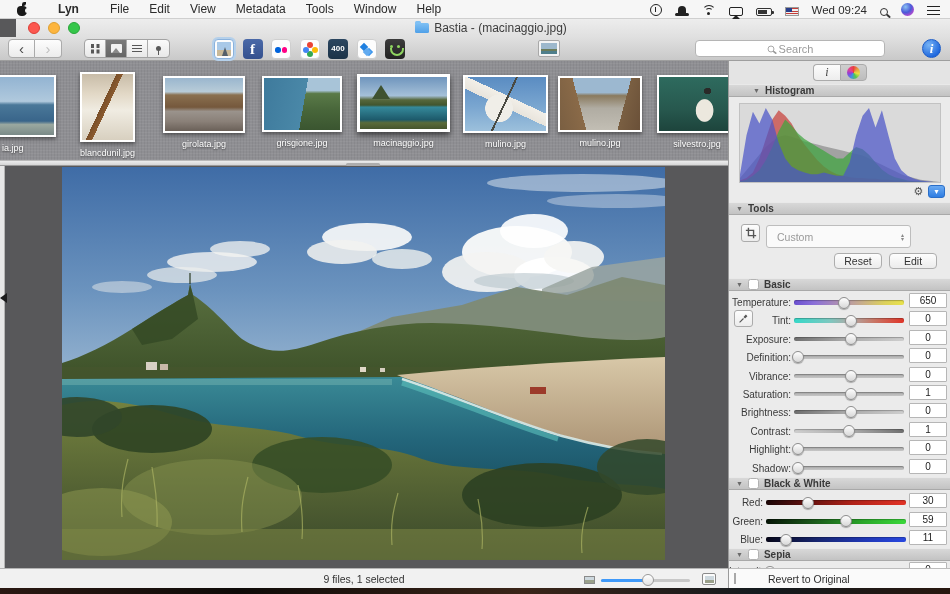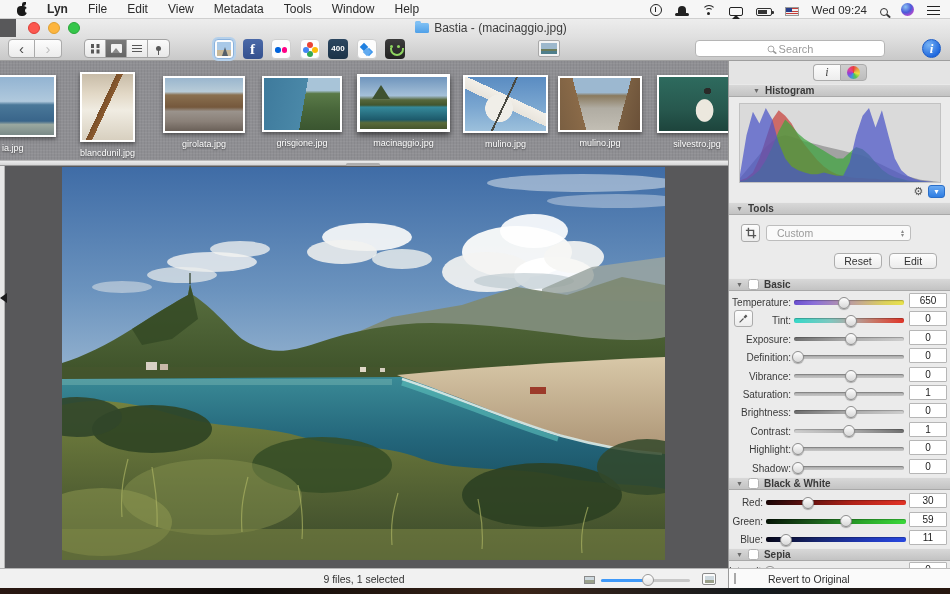--- a/index.html
+++ b/index.html
@@ -1,21 +1,21 @@
 <!DOCTYPE html>
 <html><head>
 <meta charset="utf-8">
 <style>
   html,body{margin:0;padding:0;background:#111;}
   *{box-sizing:border-box;font-family:"Liberation Sans",sans-serif;}
   .screen{position:relative;width:950px;height:594px;overflow:hidden;background:#58585a;font-size:12px;color:#2b2b2b;}
 
   
   .menubar{position:absolute;left:0;top:0;width:950px;height:19px;background:#f6f6f6;border-bottom:1px solid #cfcfcf;display:flex;align-items:center;}
-  .menu-left{display:flex;align-items:center;gap:0;padding-left:10px;}
+  .menu-left{display:flex;align-items:center;gap:11px;padding-left:10px;}
   .apple{width:12px;height:13px;position:relative;margin:0 9px 0 6px;}
   .apple i{position:absolute;left:1px;top:3px;width:10px;height:10px;background:#1a1a1a;border-radius:4px 4px 4.5px 4.5px;}
   .apple i::after{content:'';position:absolute;right:-3px;top:2px;width:5px;height:5px;background:#f6f6f6;border-radius:50%;}
   .apple b{position:absolute;left:6px;top:-1px;width:4px;height:4px;background:#1a1a1a;border-radius:60% 0 60% 0;}
   .app-name{font-weight:bold;margin:0 10px;}
   .menu-item{margin:0 10px;}
   .menu-right{margin-left:auto;display:flex;align-items:flex-end;gap:13px;padding-right:10px;}
   .mclock{font-size:11.5px;}
   .ic-circleinfo{width:12px;height:12px;border:1.4px solid #222;border-radius:50%;position:relative;}
   .ic-circleinfo::after{content:'';position:absolute;left:4px;top:2px;width:1.6px;height:5px;background:#222;}
@@ -149,21 +149,21 @@
   .sb-tab .ital{font-family:"Liberation Serif",serif;font-style:italic;font-size:12px;color:#444;}
   .colorwheel{width:13px;height:13px;border-radius:50%;background:conic-gradient(#e84040,#e8a040,#e8e040,#50c850,#4090e8,#9040d8,#e84090,#e84040);}
   .sec-hdr{position:absolute;left:0;width:222px;height:13px;background:linear-gradient(#d8d8d8,#c3c3c3);border-top:1px solid #e9e9e9;border-bottom:1px solid #a9a9a9;display:flex;align-items:center;gap:5px;padding-left:7px;font-size:10px;font-weight:bold;color:#3a3a3a;}
   .tri{font-size:7px;color:#6a6a6a;line-height:1;}
   .cb{width:11px;height:11px;background:#fff;border:1px solid #b2b2b2;border-radius:2.5px;flex:none;}
   .hist-box{position:absolute;left:10px;top:42px;width:202px;height:80px;background:#dadada;border:1px solid #c2c2c2;}
   .hist-box svg{display:block;width:100%;height:100%;}
   .gear-btn{position:absolute;left:183px;top:124px;width:13px;height:13px;font-size:11px;line-height:13px;color:#555;text-align:center;}
   .hist-drop{position:absolute;left:199px;top:124px;width:17px;height:13px;border-radius:3px;background:linear-gradient(#6aaaf2,#2f7de2);border:1px solid #2a6ec8;color:#fff;font-size:8px;text-align:center;line-height:12px;}
   .crop-btn{position:absolute;left:12px;top:163px;width:19px;height:18px;background:linear-gradient(#fdfdfd,#ececec);border:1px solid #ababab;border-radius:3px;display:flex;align-items:center;justify-content:center;}
-  .preset{position:absolute;left:37px;top:164px;width:145px;height:16px;background:#fafafa;border:1px solid #bdbdbd;border-radius:3px;font-size:10.5px;color:#9a9a9a;display:flex;align-items:center;padding-left:10px;}
+  .preset{position:absolute;left:37px;top:164px;width:145px;height:23px;background:#fafafa;border:1px solid #bdbdbd;border-radius:3px;font-size:10.5px;color:#9a9a9a;display:flex;align-items:center;padding-left:10px;}
   .preset .updown{margin-left:auto;margin-right:6px;display:flex;flex-direction:column;line-height:4px;font-size:6px;color:#8a8a8a;}
   .pushbtn{position:absolute;top:192px;height:16px;background:linear-gradient(#fdfdfd,#ececec);border:1px solid #adadad;border-radius:4px;font-size:10.5px;color:#333;text-align:center;line-height:14px;}
   .btn-reset{left:105px;width:48px;}
   .btn-edit{left:160px;width:48px;}
   .eyedropper{position:absolute;left:5px;top:249px;width:19px;height:17px;background:linear-gradient(#fdfdfd,#ececec);border:1px solid #ababab;border-radius:3px;display:flex;align-items:center;justify-content:center;}
 
   .slider-host{position:absolute;left:0;width:222px;}
   #basic-sliders{top:232px;height:185px;}
   #bw-sliders{top:432px;height:56px;}
   #sepia-sliders{top:501px;height:20px;}

